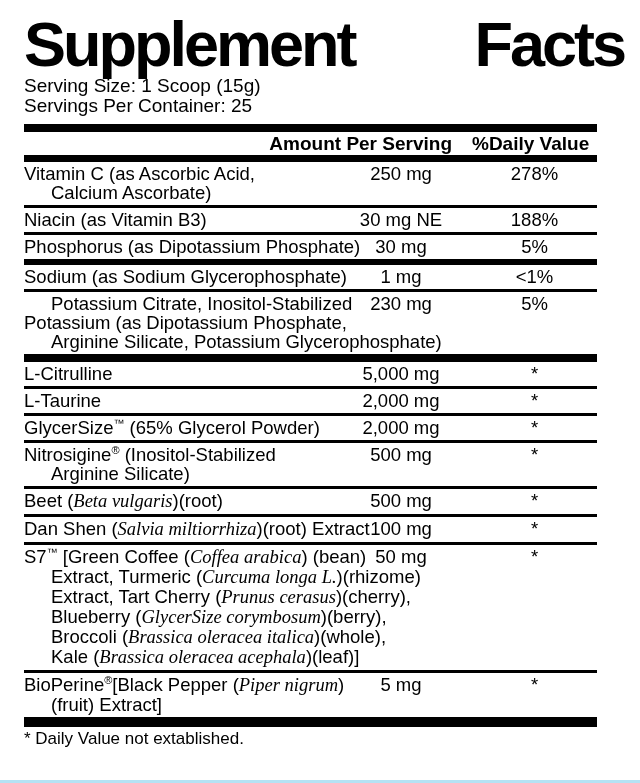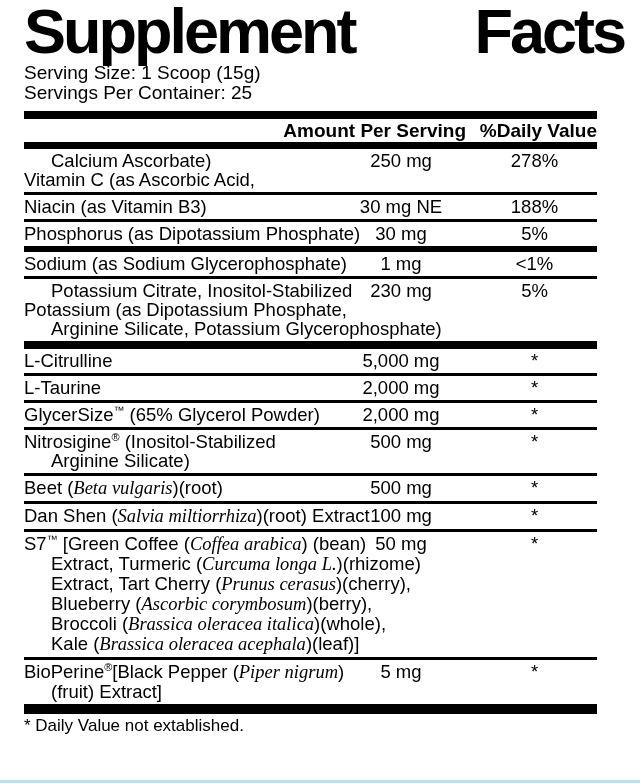--- a/index.html
+++ b/index.html
@@ -14,21 +14,21 @@
   }
   .label {
     position: absolute;
     left: 24px; top: 0;
     width: 600px;
   }
   .title {
     display: flex;
     justify-content: space-between;
     width: 600px;
-    margin-top: 2px;
+    margin-top: 15px;
     font-size: 63px;
     font-weight: bold;
     letter-spacing: -3px;
     line-height: 58px;
     white-space: nowrap;
     align-items: flex-end;
   }
   .serving {
     margin-top: 3px;
     font-size: 19px;
@@ -40,25 +40,24 @@
   .bar-head   { height: 7px; }
   .bar-mid    { height: 8px; }
   .bar-bottom { height: 10px; }
   .head-row {
     display: flex;
     align-items: flex-end;
     font-size: 19px;
     font-weight: bold;
     padding: 2px 0 2px;
     line-height: 19px;
-    gap: 6px;
   }
   .head-spacer { flex: 1 1 auto; }
   .head-amt { flex: 0 0 auto; white-space: nowrap; }
-  .head-dv  { flex: 0 0 125px; text-align: right; white-space: nowrap; }
+  .head-dv  { flex: 0 0 125px; text-align: left; white-space: nowrap; padding-left: 20px; }
   .sep { height: 3px; background: #000; width: 573px; }
   .row {
     display: flex;
     align-items: flex-start;
     padding: 2px 0 3px;
     font-size: 18.5px;
     line-height: 19px;
   }
   .cell-name { flex: 1 1 auto; min-width: 0; }
   .cell-name .line { white-space: nowrap; }
@@ -104,22 +103,22 @@
       <div class="head-spacer"></div>
       <div class="head-amt">Amount Per Serving</div>
       <div class="head-dv">%Daily Value</div>
     </div>
 
     <div class="bar bar-head"></div>
 
     <div>
         <div class="row">
           <div class="cell-name">
+            <div class="line"><span>Vitamin C (as Ascorbic Acid,</span></div>
             <div class="line cont"><span>Calcium Ascorbate)</span></div>
-            <div class="line"><span>Vitamin C (as Ascorbic Acid,</span></div>
           </div>
           <div class="cell-amt">250 mg</div>
           <div class="cell-dv">278%</div>
         </div>
         <div class="sep"></div>
         <div class="row">
           <div class="cell-name">
             <div class="line"><span>Niacin (as Vitamin B3)</span></div>
           </div>
           <div class="cell-amt">30 mg NE</div>
@@ -204,21 +203,21 @@
           </div>
           <div class="cell-amt">100 mg</div>
           <div class="cell-dv">*</div>
         </div>
         <div class="sep"></div>
         <div class="row">
           <div class="cell-name">
             <div class="line"><span>S7</span><sup>™</sup><span> [Green Coffee (</span><i>Coffea arabica</i><span>) (bean)</span></div>
             <div class="line cont"><span>Extract, Turmeric (</span><i>Curcuma longa L.</i><span>)(rhizome)</span></div>
             <div class="line cont"><span>Extract, Tart Cherry (</span><i>Prunus cerasus</i><span>)(cherry),</span></div>
-            <div class="line cont"><span>Blueberry (</span><i>Ascorbic corymbosum</i><span>)(berry),</span></div>
+            <div class="line cont"><span>Blueberry (</span><i>GlycerSize corymbosum</i><span>)(berry),</span></div>
             <div class="line cont"><span>Broccoli (</span><i>Brassica oleracea italica</i><span>)(whole),</span></div>
             <div class="line cont"><span>Kale (</span><i>Brassica oleracea acephala</i><span>)(leaf)]</span></div>
           </div>
           <div class="cell-amt">50 mg</div>
           <div class="cell-dv">*</div>
         </div>
         <div class="sep"></div>
         <div class="row">
           <div class="cell-name">
             <div class="line"><span>BioPerine</span><sup>®</sup><span>[Black Pepper (</span><i>Piper nigrum</i><span>)</span></div>

